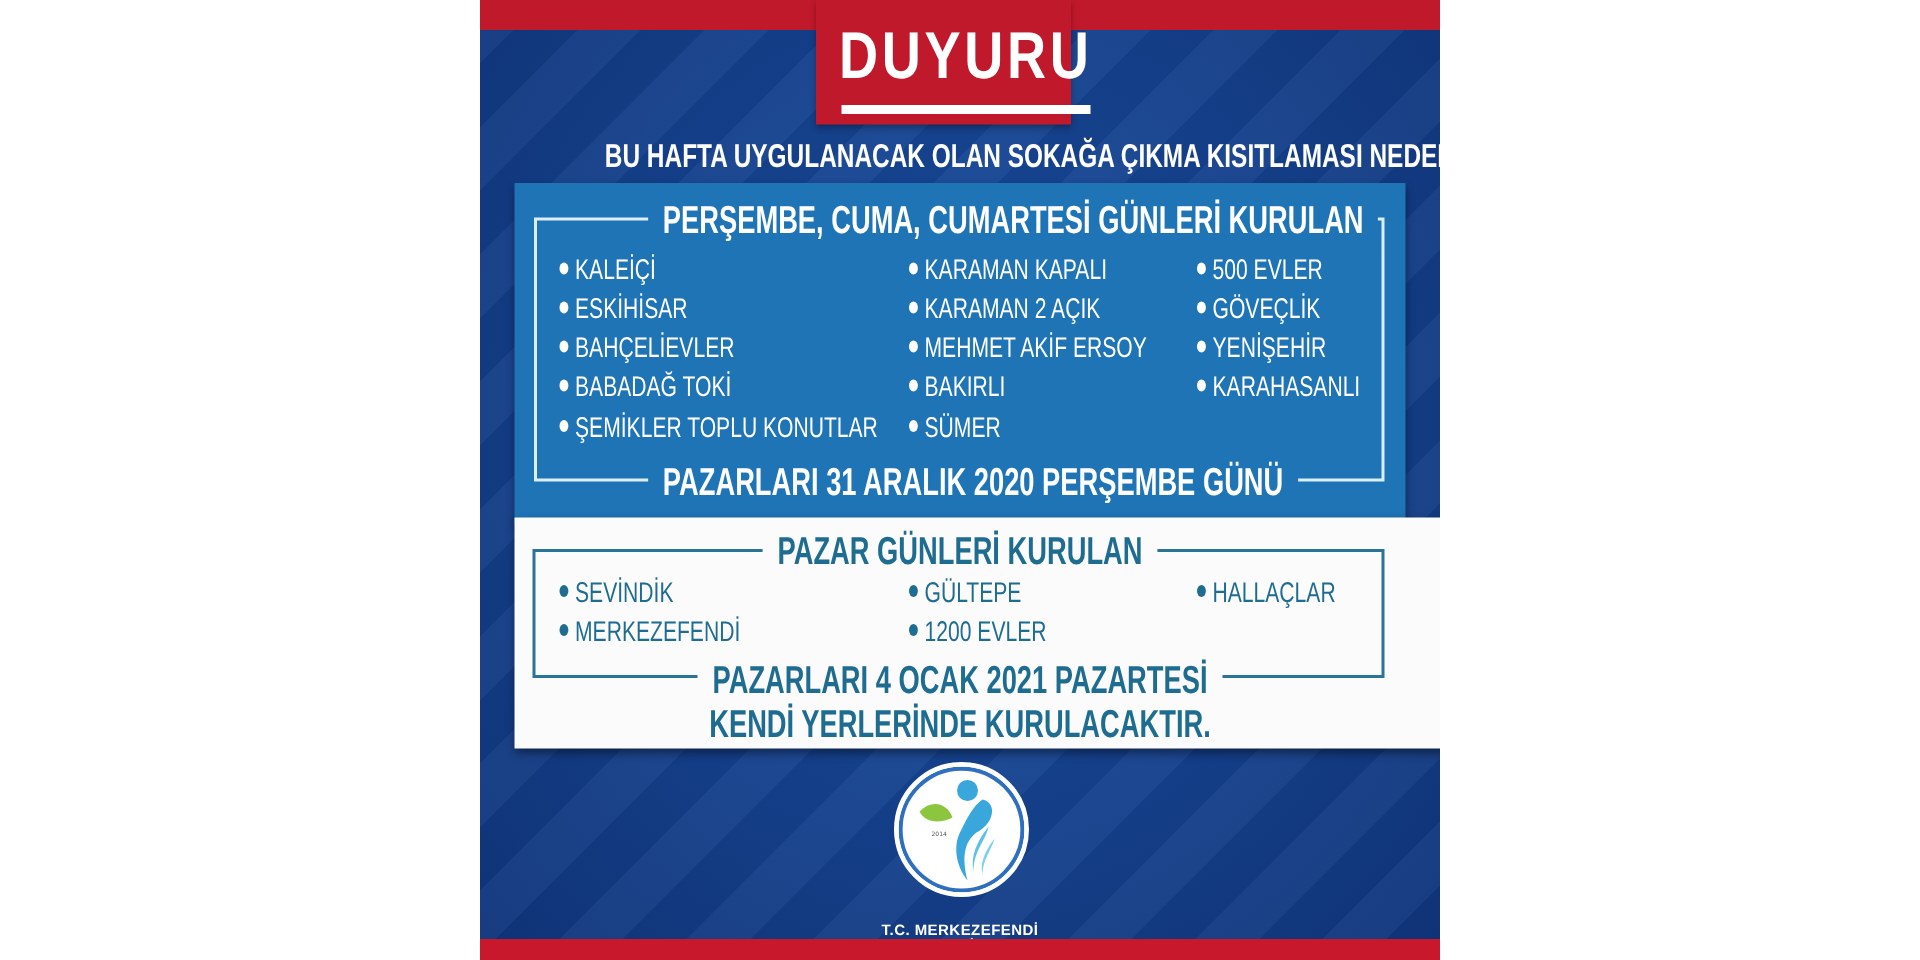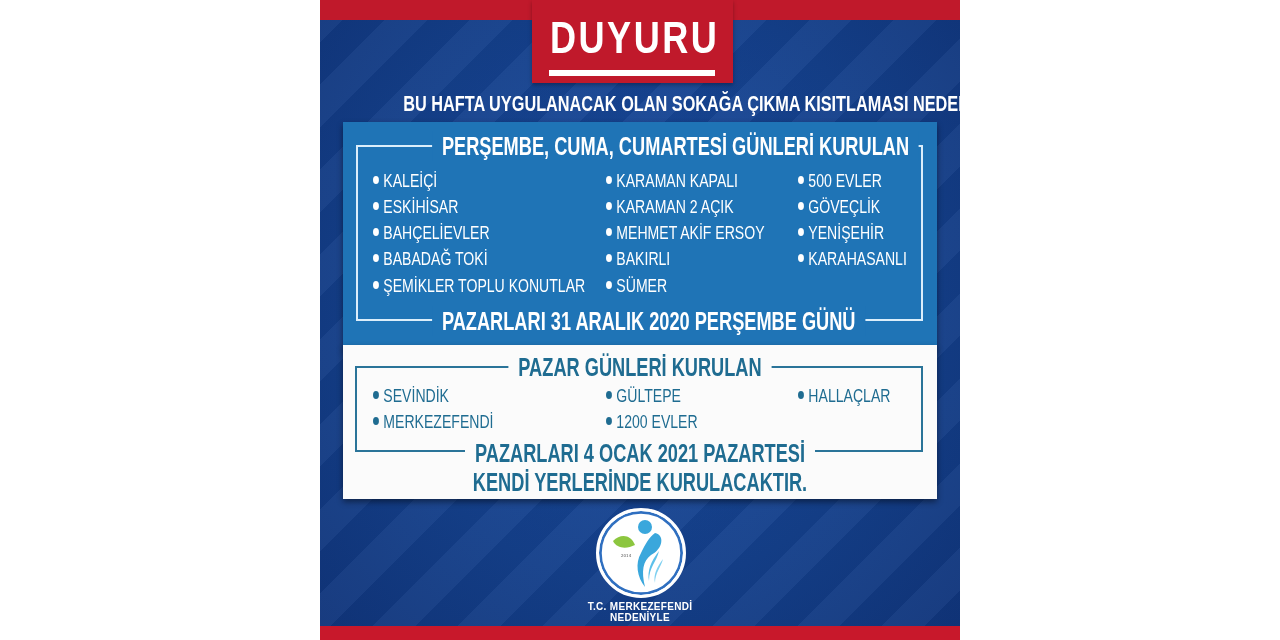--- a/index.html
+++ b/index.html
@@ -10,21 +10,21 @@
     .poster {
       position: absolute; left: 320px; top: 0; width: 640px; height: 640px; overflow: hidden;
       background: #143f8a;
       background-image:
         repeating-linear-gradient(135deg, rgba(255,255,255,0.035) 0px, rgba(255,255,255,0.035) 30px, rgba(0,0,0,0.04) 30px, rgba(0,0,0,0.04) 60px),
         radial-gradient(ellipse at 50% 45%, #1a4da0 0%, #143f8a 60%, #10347a 100%);
     }
     .top-band { position: absolute; left: 0; top: 0; width: 640px; height: 20px; background: #c0192b; }
     .bottom-band { position: absolute; left: 0; top: 626px; width: 640px; height: 14px; background: #c8182b; }
     .duyuru-box {
-      position: absolute; left: 212px; top: 0; width: 201px; height: 83px; background: #c0192b;
+      position: absolute; left: 224px; top: 0; width: 170px; height: 83px; background: #c0192b;
       box-shadow: 0 2px 4px rgba(0,0,0,0.3);
     }
     .duyuru-title {
       position: absolute; left: 0; right: 0; top: 14px; text-align: center;
       color: #ffffff; font-weight: bold; font-size: 44px; letter-spacing: 3px;
       font-family: "Liberation Sans Narrow", "Liberation Sans", sans-serif;
       transform: scaleX(0.82); transform-origin: center;
       line-height: 48px;
     }
     .duyuru-underline { position: absolute; left: 17px; top: 70px; width: 166px; height: 6px; background: #ffffff; }
@@ -32,21 +32,21 @@
       position: absolute; left: 0; width: 640px; top: 90px; text-align: center;
       color: #ffffff; font-weight: bold; font-size: 22px; line-height: 28px; white-space: nowrap;
       transform: scaleX(0.74); transform-origin: center;
     }
     .blue-box {
       position: absolute; left: 23px; top: 122px; width: 594px; height: 228px;
       background: #1f74b6; box-shadow: 0 3px 6px rgba(0,0,0,0.45);
     }
     .white-box {
       position: absolute; left: 23px; top: 345px; width: 594px; height: 154px;
-      background: #fbfbfb; box-shadow: 0 3px 6px rgba(0,0,0,0.45);
+      background: #fbfbfb; box-shadow: 0 3px 6px rgba(0,0,0,0.45); padding-left: 29px;
     }
     .frame {
       position: absolute; border: 2px solid; box-sizing: border-box;
     }
     .blue-box .frame { left: 13px; top: 23px; width: 567px; height: 176px; border-color: #dbeefb; }
     .white-box .frame { left: 12px; top: 21px; width: 568px; height: 86px; border-color: #2a7499; }
     .heading {
       position: absolute; left: 0; width: 594px; text-align: center; white-space: nowrap;
       font-weight: bold; font-size: 26px; line-height: 30px;
       transform: scaleX(0.70); transform-origin: center;
@@ -62,21 +62,21 @@
     .white-box .list-item { color: #1f6c91; }
     .bullet { display: inline-block; width: 8px; height: 8px; border-radius: 50%; margin-right: 6px; vertical-align: middle; position: relative; top: -2px; }
     .blue-box .bullet { background: #ffffff; }
     .white-box .bullet { background: #1f6c91; }
     .logo {
       position: absolute; left: 276px; top: 508px; width: 90px; height: 90px; border-radius: 50%;
       background: #ffffff; border: 3px solid #ffffff; box-sizing: border-box; box-shadow: 0 0 0 2px #2f6fc0 inset;
     }
     .logo-caption {
       position: absolute; left: 220px; width: 200px; text-align: center; color: #ffffff; font-weight: bold;
-      font-size: 10px; line-height: 11px; letter-spacing: 0.3px;
+      font-size: 10px; line-height: 11px; letter-spacing: 0.3px; margin-top: 14px;
     }
   </style>
 </head>
 <body>
 
 <div class="poster">
   <div class="top-band"></div>
 
   <div class="duyuru-box">
     <div class="duyuru-title">DUYURU</div>

